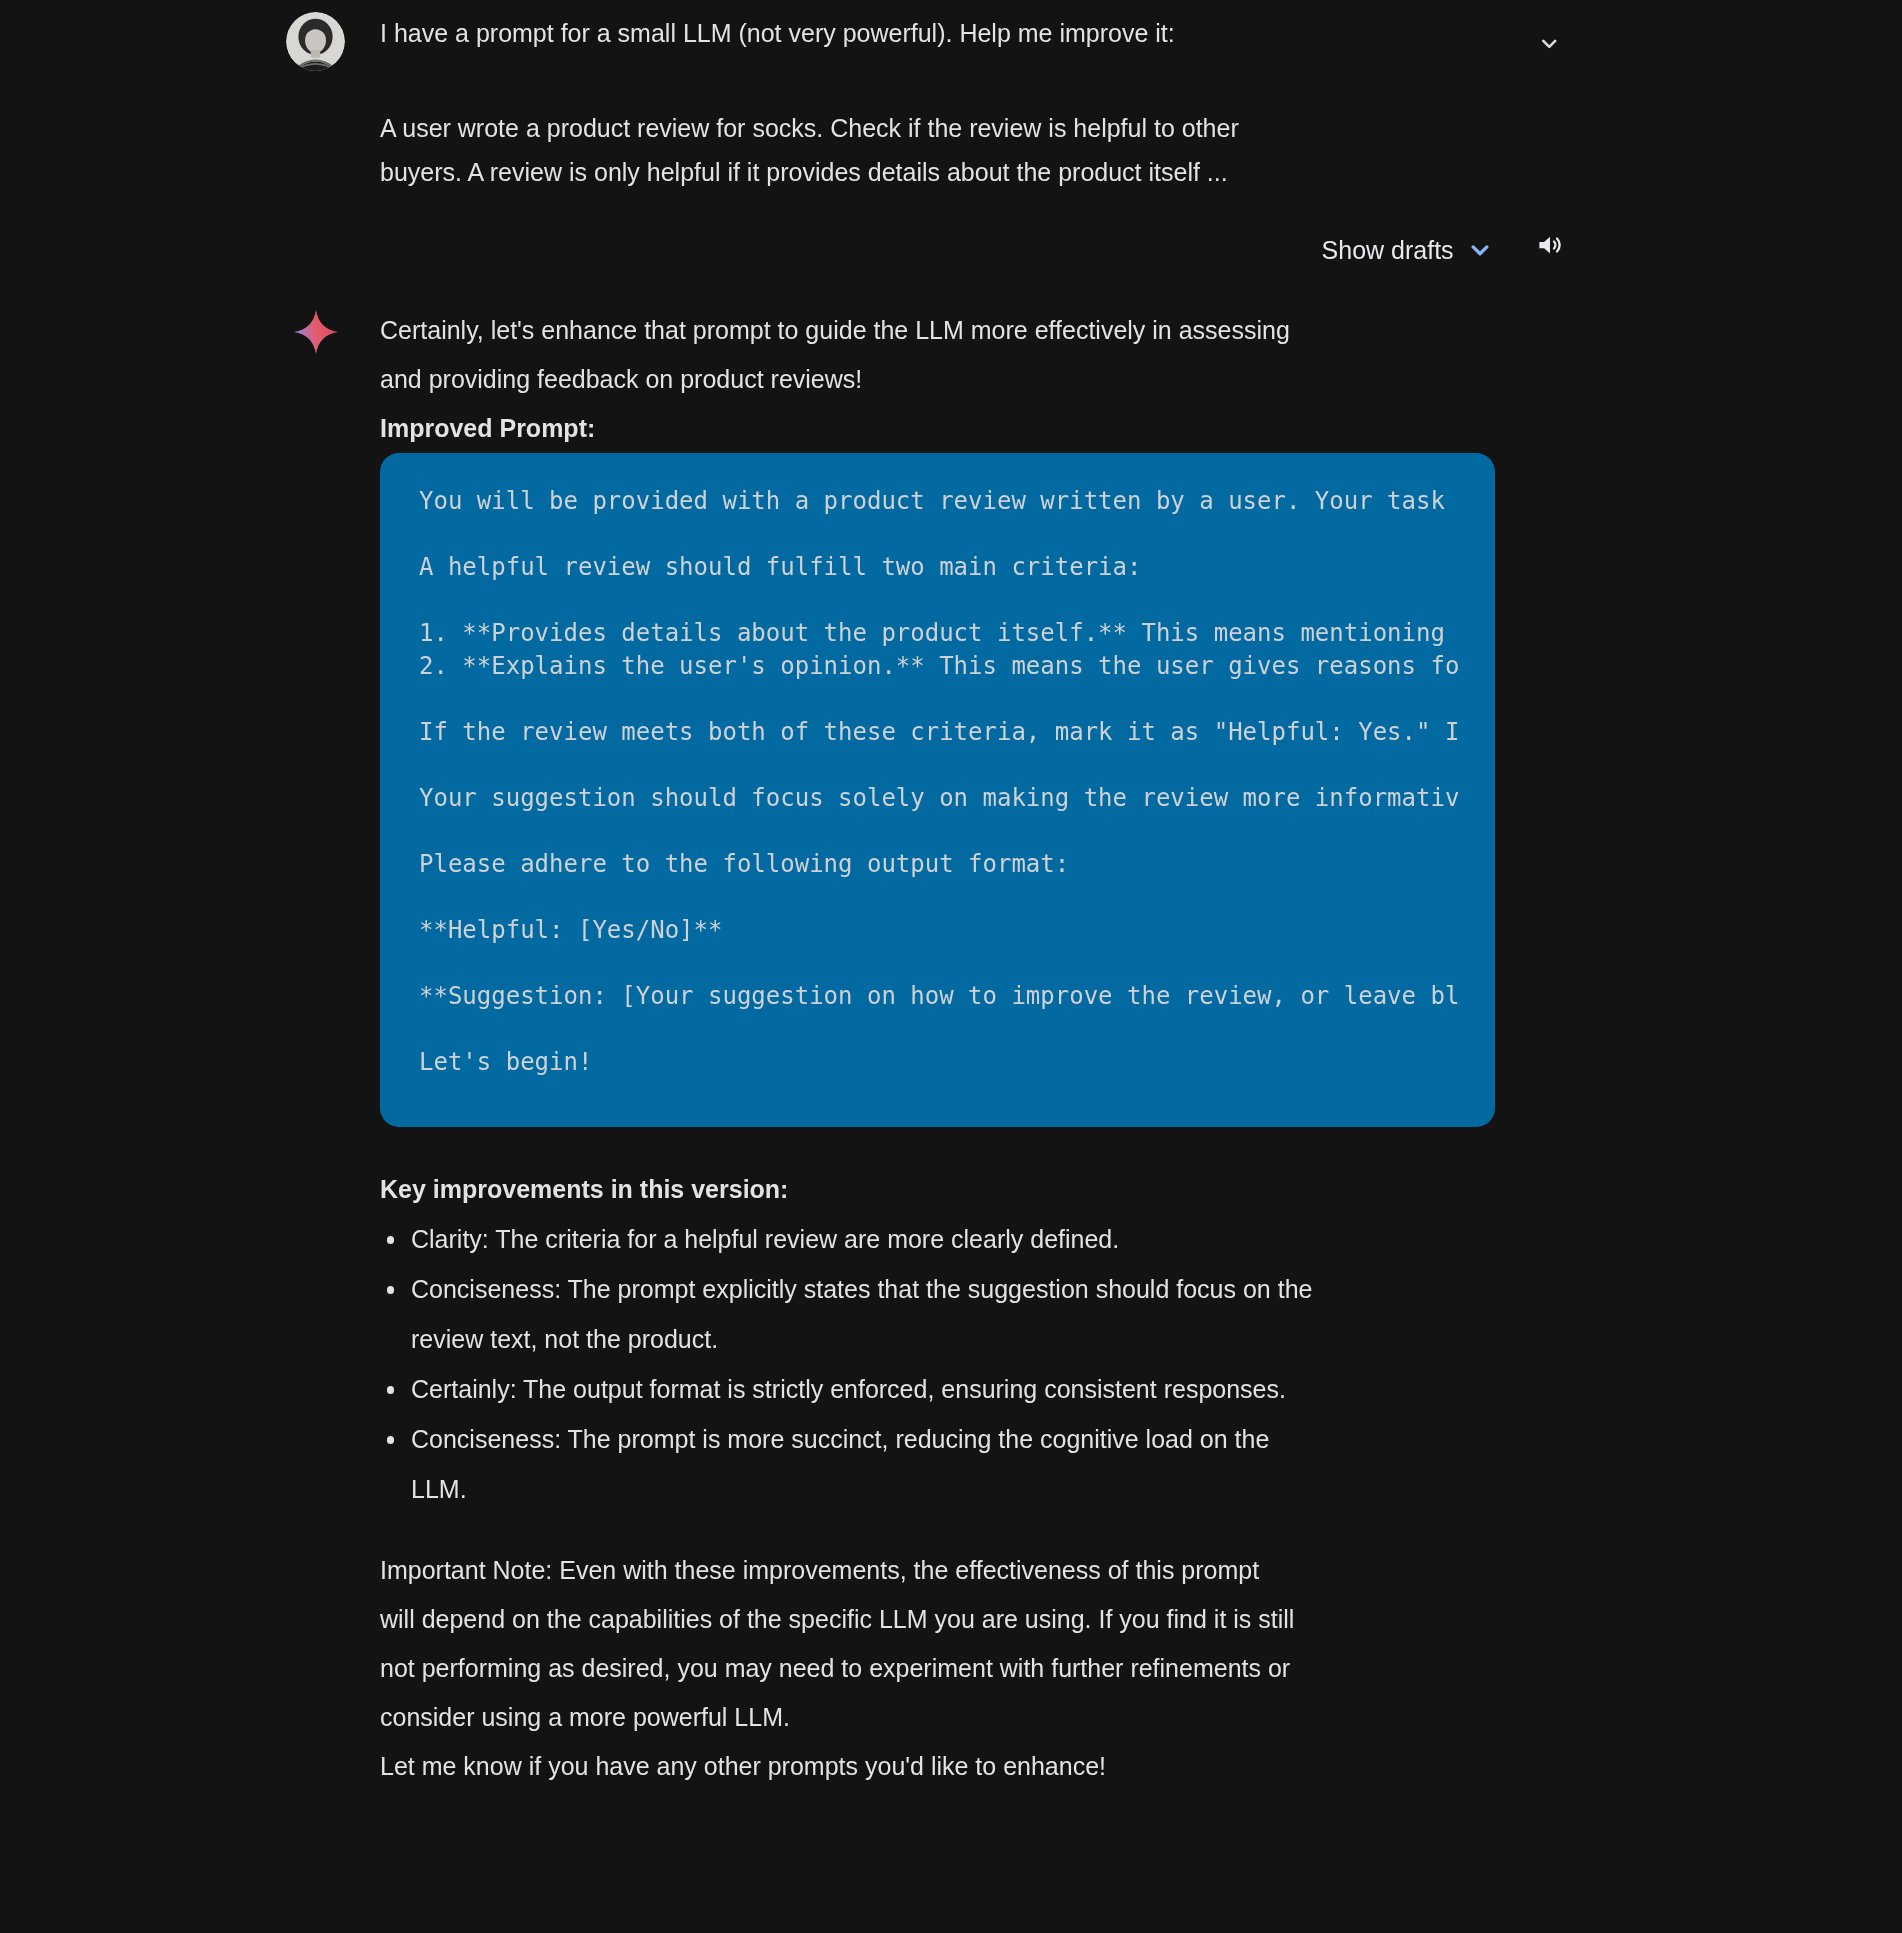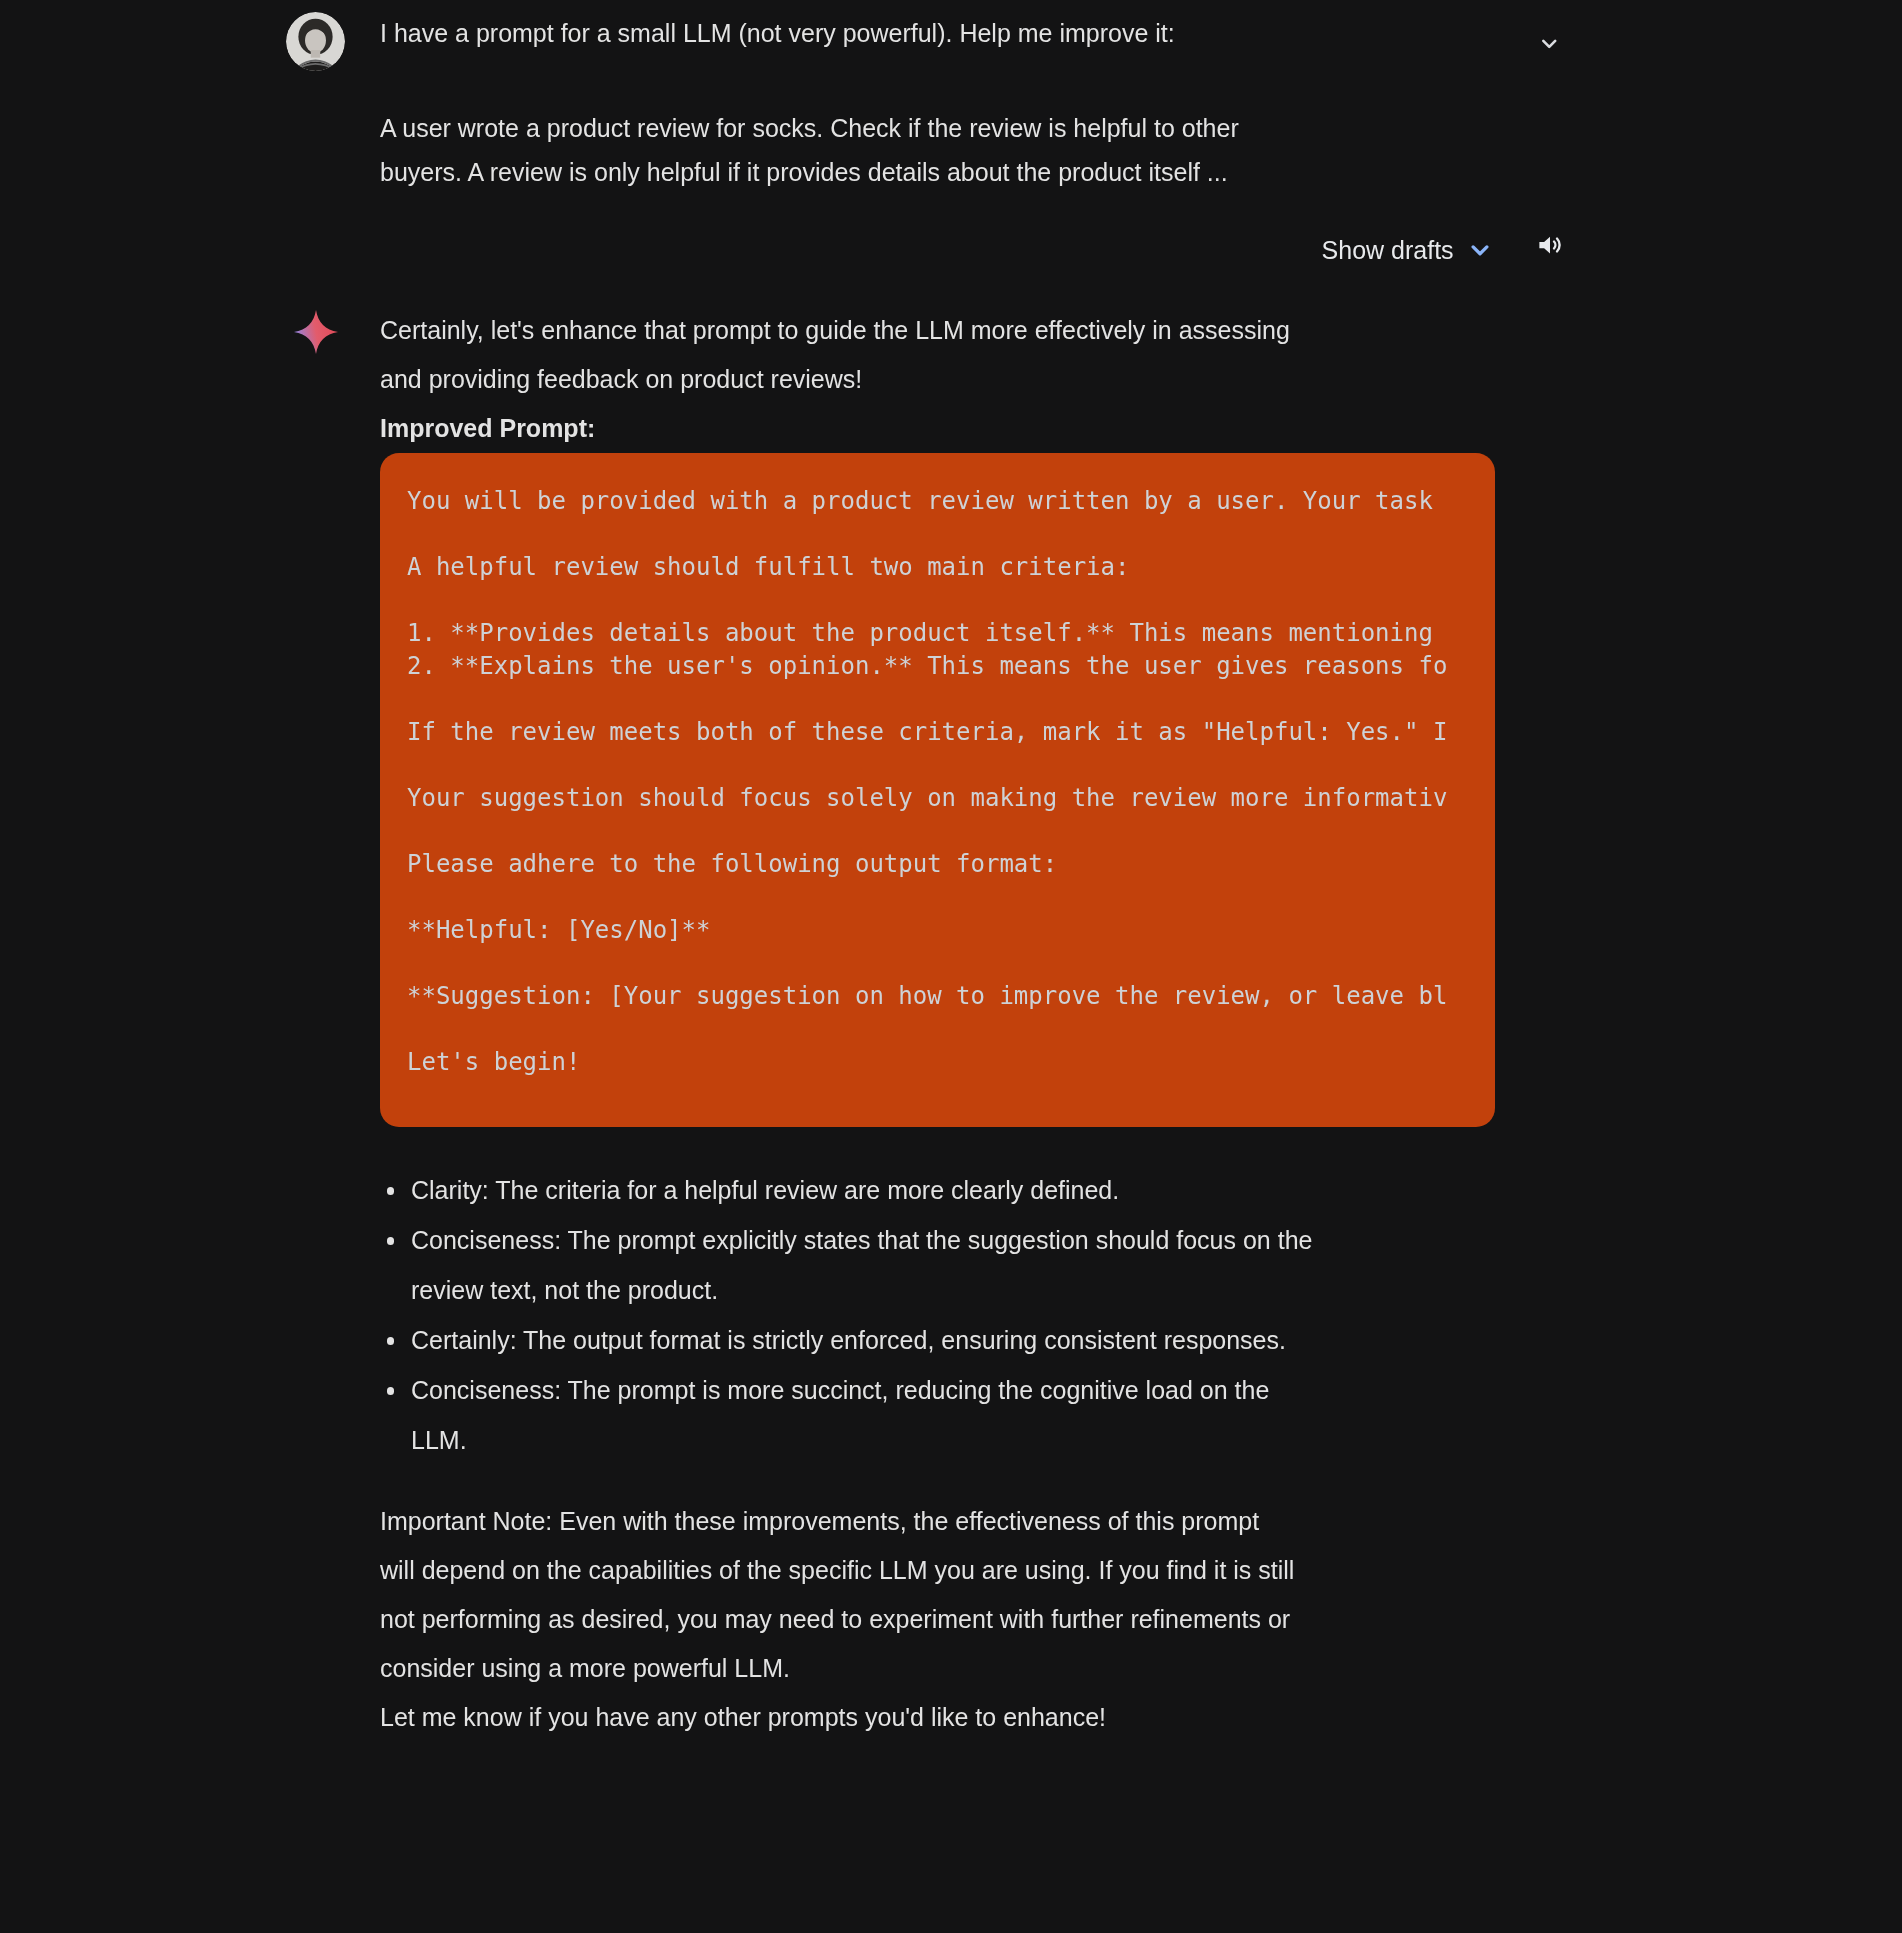--- a/index.html
+++ b/index.html
@@ -28,23 +28,23 @@
   .model-row { margin-top:40px; }
   .sparkle { margin:1.9px 0 0 7.6px; display:block; }
 
   p.model-p { line-height:49px; margin:0; }
   .intro { margin:0 0 33px 0; white-space:pre-line; }
   .bold-heading { font-weight:bold; margin:0 0 13.3px 0; }
   .ml { white-space:pre-line; }
 
   pre.code-block {
     margin:0 0 38px 0;
-    background:#c2410c;
+    background:#0369a1;
     border-radius:19px;
-    padding:32px 27px 48px 27px;
+    padding:32px 27px 48px 39px;
     width:1115px; box-sizing:border-box;
     font-family:"DejaVu Sans Mono","Liberation Mono",monospace;
     font-size:24px; line-height:33px;
     color:#ced2d6;
     white-space:pre; overflow:hidden;
   }
 
   .key-heading { font-weight:bold; margin:0 0 25px 0; line-height:49px; }
   ul.improvements { list-style:none; margin:0 0 32px 0; padding:0; }
   ul.improvements li { position:relative; padding-left:31px; line-height:50px; }
@@ -150,20 +150,21 @@
 Your suggestion should focus solely on making the review more informativ
 
 Please adhere to the following output format:
 
 **Helpful: [Yes/No]**
 
 **Suggestion: [Your suggestion on how to improve the review, or leave bl
 
 Let's begin!</code></pre>
 
+      <p class="model-p key-heading">Key improvements in this version:</p>
 
       <ul class="improvements">
         <li><span class="dot"></span><b>Clarity:</b> <span class="ml">The criteria for a helpful review are more clearly defined.</span></li>
         <li><span class="dot"></span><b>Conciseness:</b> <span class="ml">The prompt explicitly states that the suggestion should focus on the
 review text, not the product.</span></li>
         <li><span class="dot"></span><b>Certainly:</b> <span class="ml">The output format is strictly enforced, ensuring consistent responses.</span></li>
         <li><span class="dot"></span><b>Conciseness:</b> <span class="ml">The prompt is more succinct, reducing the cognitive load on the
 LLM.</span></li>
       </ul>
 

